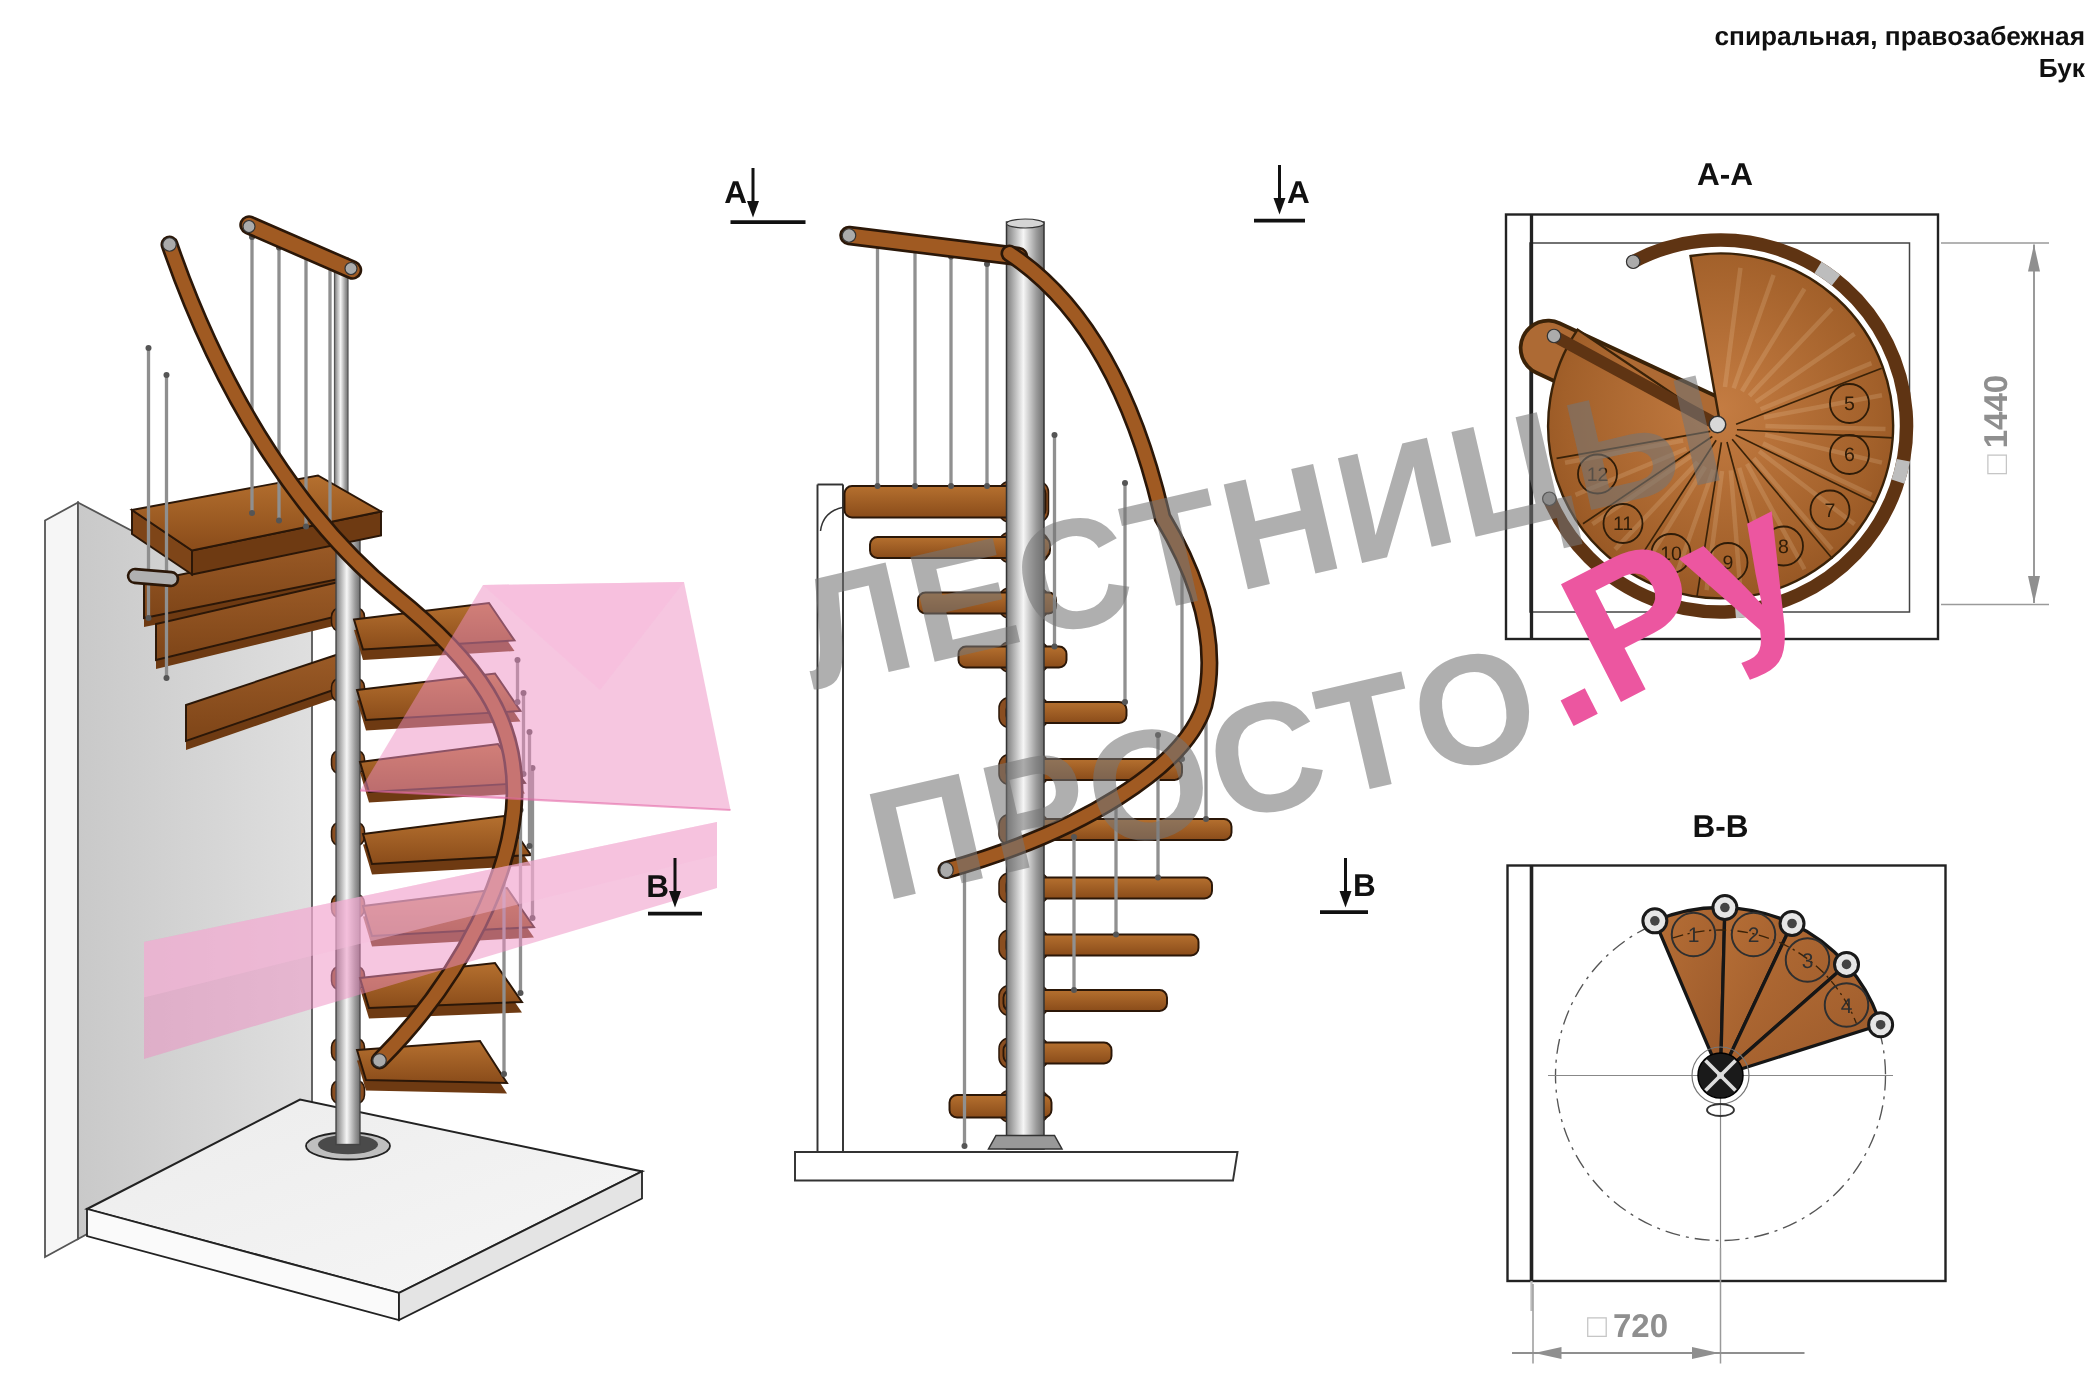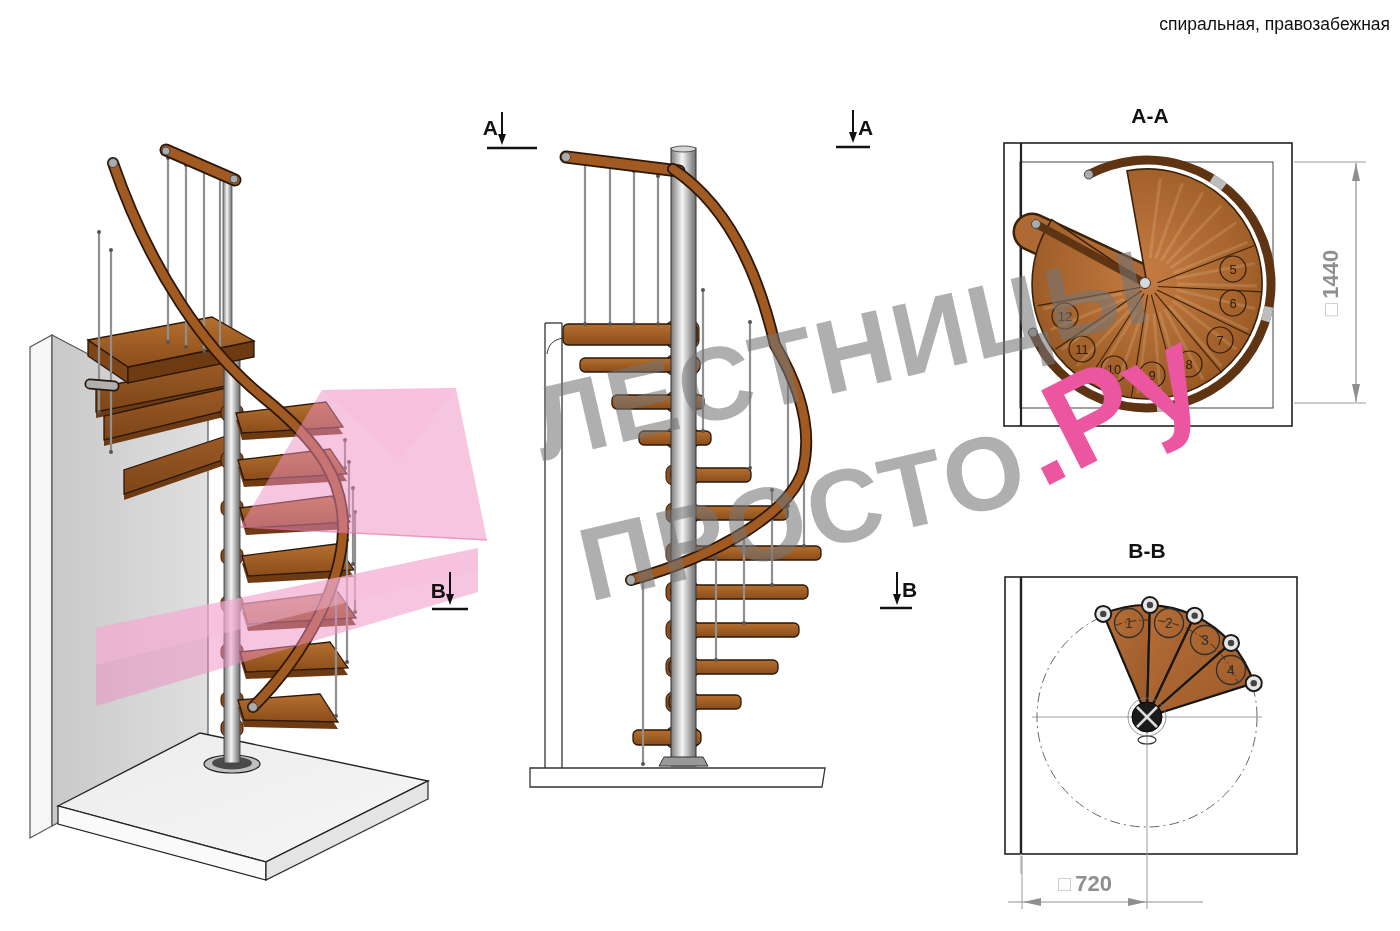--- a/index.html
+++ b/index.html
@@ -1,20 +1,20 @@
 <!DOCTYPE html>
 <html><head>
 <meta charset="utf-8">
 <style>
   html,body{margin:0;padding:0;background:#fff;}
   .stage{position:relative;width:1400px;height:931px;background:#fff;overflow:hidden;
          font-family:"Liberation Sans","DejaVu Sans",sans-serif;}
   svg{position:absolute;left:0;top:0;}
   .header{position:absolute;top:14px;right:10px;text-align:right;color:#101010;
-          font-size:17.5px;line-height:21px;font-weight:400;z-index:5;}
+          font-size:17.5px;line-height:21px;font-weight:700;z-index:5;}
   .watermark{position:absolute;left:522px;top:372px;z-index:4;pointer-events:none;
              transform:rotate(-13deg);transform-origin:left top;white-space:nowrap;
              font-weight:700;color:rgba(118,118,118,0.58);}
   .wm-line1{font-size:104px;line-height:110px;letter-spacing:3px;}
   .wm-line2{font-size:104px;line-height:110px;margin-top:30px;padding-left:14px;letter-spacing:3px;}
   .wm-accent{display:inline-block;font-size:128px;letter-spacing:0;
              transform:rotate(-14deg) translate(4px,-30px);color:rgba(236,86,160,0.85);}
   text{font-family:"Liberation Sans","DejaVu Sans",sans-serif;}
   .lbl{font-size:21px;font-weight:700;fill:#111;}
   .dimtxt{font-size:22px;font-weight:700;fill:#8f8f8f;}
@@ -427,14 +427,15 @@
 </g>
 </svg>
 
 <div class="watermark">
   <div class="wm-line1">ЛЕСТНИЦЫ</div>
   <div class="wm-line2"><span>ПРОСТО</span><span class="wm-accent" style="color: rgb(236, 86, 160);">.Ру</span></div>
 </div>
 
 <div class="header">
   <div>спиральная, правозабежная</div>
+  <div>Бук</div>
 </div>
 </div>
 
 </body></html>

